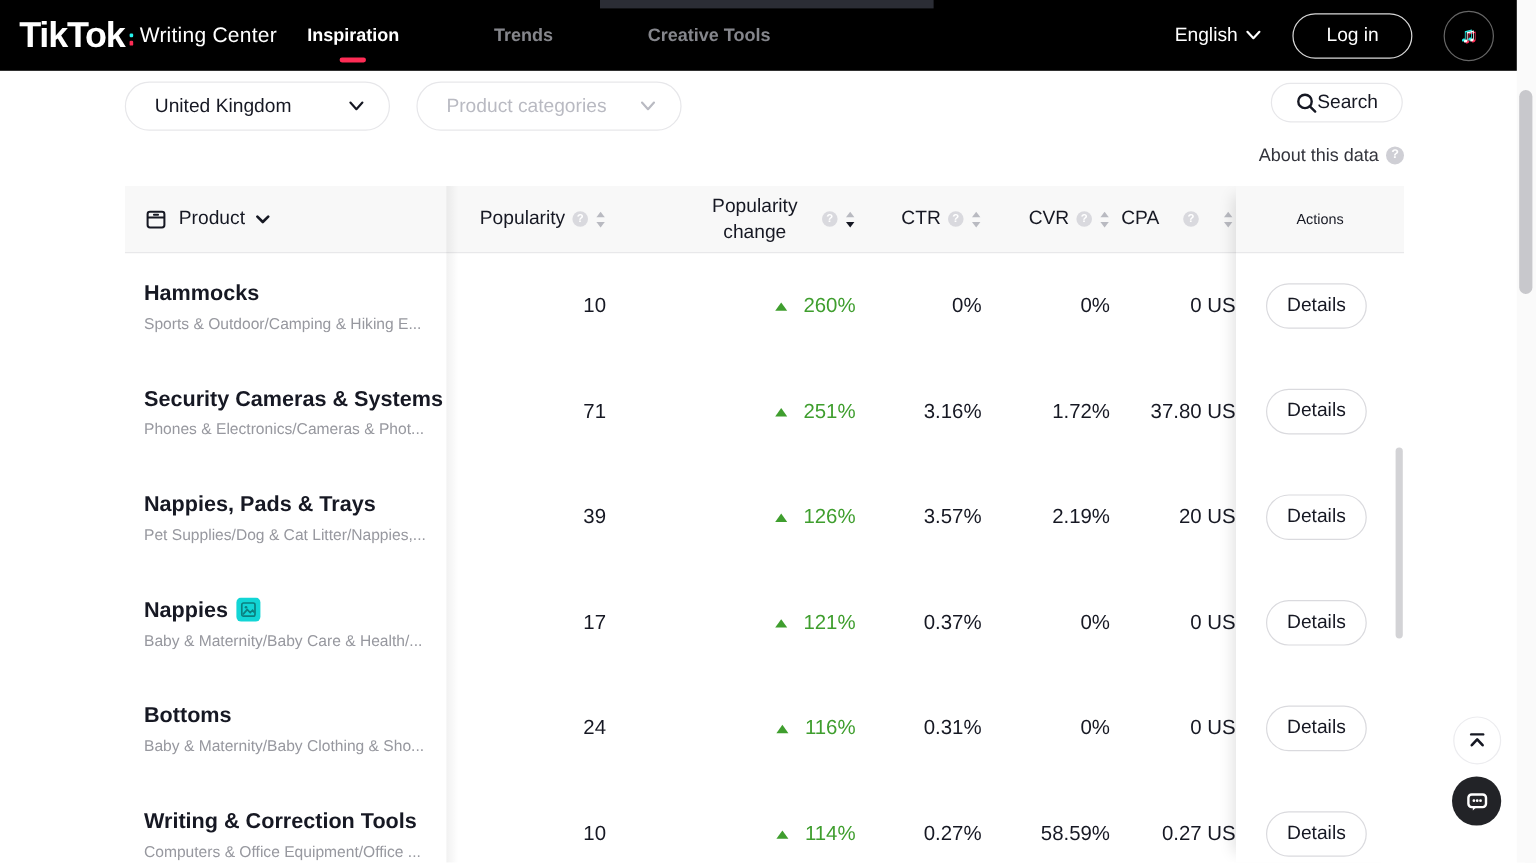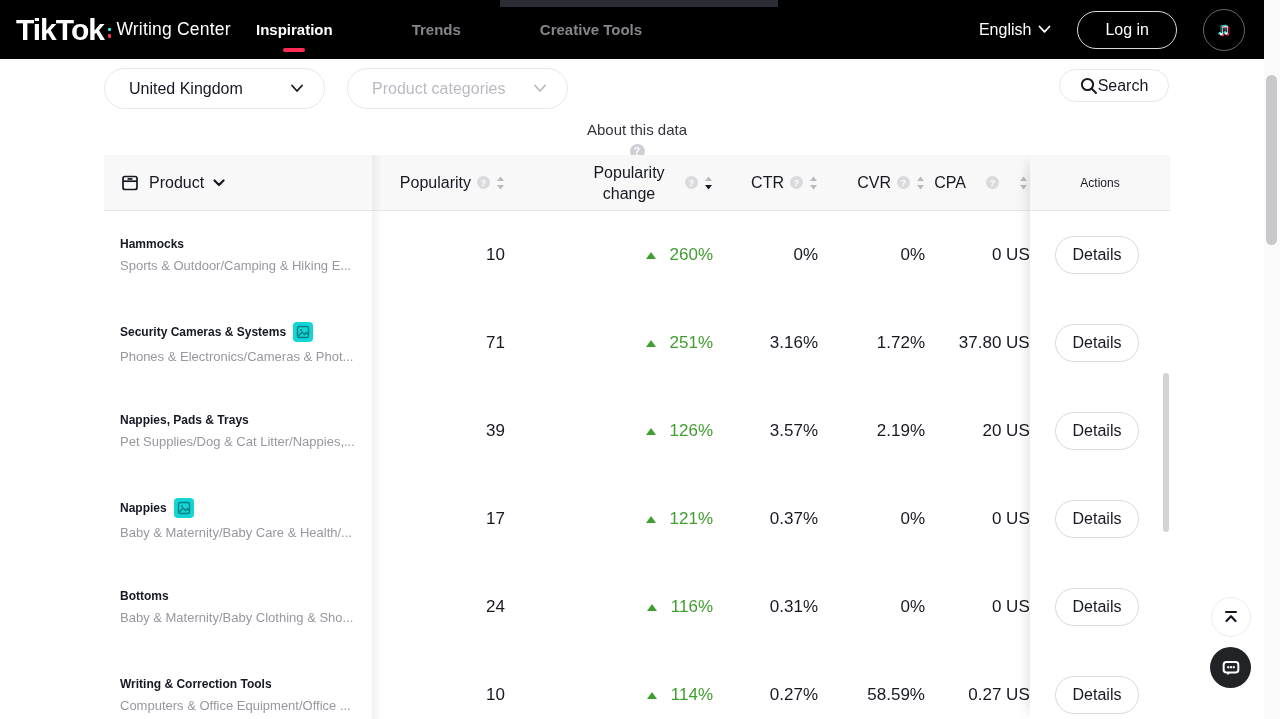--- a/index.html
+++ b/index.html
@@ -33,21 +33,21 @@
   .pill { position:absolute; top:68px; height:41px; border:1px solid #e7e7ea; border-radius:21px;
     background:#fff; display:flex; align-items:center; justify-content:space-between;
     padding:0 20px 0 24px; font-size:16px; cursor:pointer; }
   .pill-uk { left:104px; width:221px; }
   .pill-cat { left:347px; width:221px; color:#b9bac2; }
   .pill-date { left:590px; width:222px; }
   .search-btn { position:absolute; left:1059px; top:69px; width:110px; height:33px; border-radius:20px;
     border:1px solid #e7e7ea; background:#fff; display:flex; align-items:center; justify-content:center;
     font-size:16px; font-family:inherit; color:#161823; cursor:pointer; }
   .about-row { position:absolute; left:104px; top:121px; width:1066px; display:flex;
-    justify-content:flex-end; align-items:center; gap:6px; font-size:15px; color:#33343c;flex-direction:column; }
+    justify-content:flex-end; align-items:center; gap:6px; font-size:15px; color:#33343c; }
 
   .help { display:inline-block; width:13px; height:13px; border-radius:50%; background:#d9d9de;
     color:#fff; font-size:9.5px; font-weight:700; line-height:13px; text-align:center; flex:0 0 auto; }
   .help.lg { width:15px; height:15px; line-height:15px; font-size:10.5px; background:#cfcfd5; }
 
   
   .table { position:absolute; left:104px; top:155px; width:1066px; height:564px; overflow:hidden; background:#fff; }
   .thead { position:absolute; left:0; top:0; width:1066px; height:56px; background:#f8f8f8;
     border-bottom:1px solid #e8e8ea; display:flex; align-items:center; font-size:16px; color:#161823; }
   .cell { flex:0 0 auto; }
@@ -58,21 +58,21 @@
   .hcell .lbl2 { max-width:100px; text-align:center; line-height:21px; }
   .hcell.cpa-h { padding-right:14px;gap:20px; }
   .hprod { display:flex; align-items:center; gap:9px; padding-left:16px; justify-content:flex-start; }
   .sort { display:flex; flex-direction:column; gap:2px; }
   .sort svg { display:block; }
 
   .rows { position:absolute; left:0; top:56px; width:938px; }
   .row { display:flex; height:88px; align-items:stretch; }
   .vnum { display:flex; align-items:center; justify-content:flex-end; font-size:17px; color:#161823; }
   .pcell { display:flex; flex-direction:column; justify-content:center; gap:7px; padding-left:16px; }
-  .ptitle { font-size:12px; font-weight:700; color:#161823; display:flex; align-items:center; gap:7px;
+  .ptitle { font-size:18px; font-weight:700; color:#161823; display:flex; align-items:center; gap:7px;
     white-space:nowrap; overflow:hidden; width:250px; }
   .psub { font-size:13px; color:#97989f; white-space:nowrap; overflow:hidden; width:250px; }
   .badge { width:20px; height:20px; border-radius:4px; background:#12d5d5; flex:0 0 auto;
     display:flex; align-items:center; justify-content:center; }
   .chg { color:#3f9e2e; display:flex; align-items:center; gap:14px; }
   .tri { width:0; height:0; border-left:5px solid transparent; border-right:5px solid transparent;
     border-bottom:7px solid #3f9e2e; }
   .col-shadow { position:absolute; left:268px; top:0; bottom:0; width:10px;
     background:linear-gradient(to right, rgba(0,0,0,.055), rgba(0,0,0,0)); pointer-events:none; }
 

